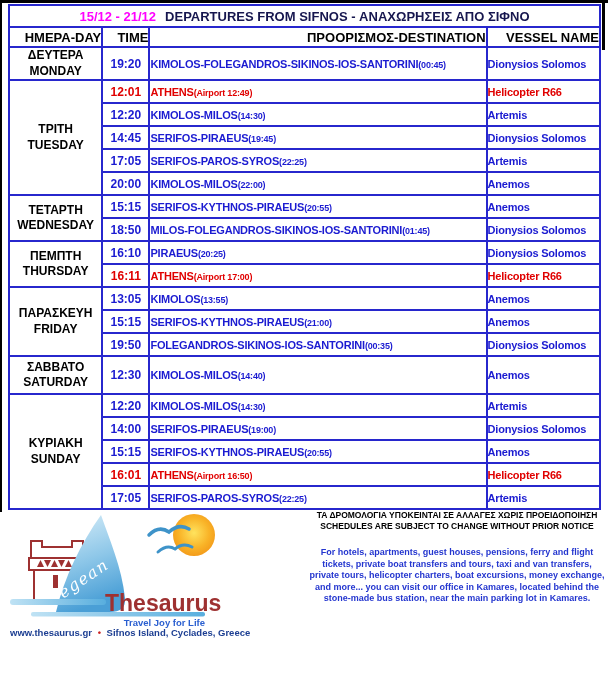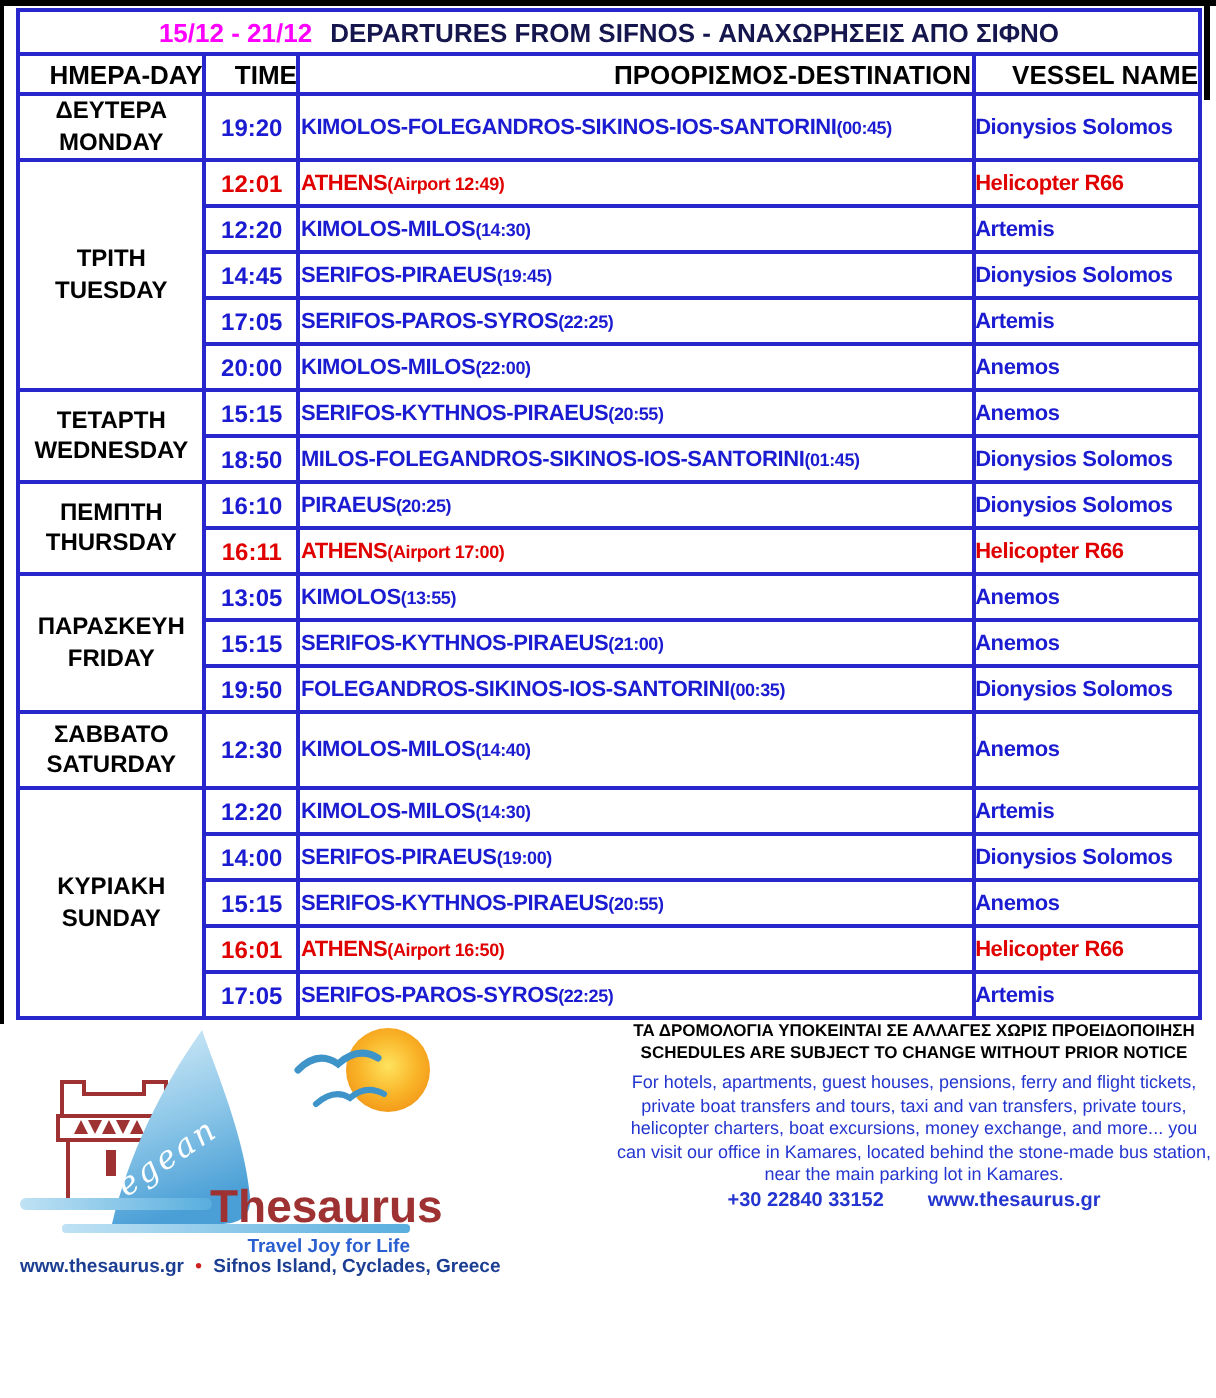--- a/index.html
+++ b/index.html
@@ -47,21 +47,21 @@
   tr.red-row .time-cell,tr.red-row .dest-cell,tr.red-row .vessel-cell{
     color:var(--text-red,#e00000);
   }
 
   
   .footer-right{
     position:absolute;left:308px;top:510px;width:298px;text-align:center;
   }
   .notice{font-size:8.5px;font-weight:bold;color:#000;line-height:11px;}
   .services{
-    margin-top:4px;font-size:9px;font-weight:normal;
+    margin-top:15px;font-size:9px;font-weight:bold;
     color:var(--footer-blue,#2436cf);line-height:11.5px;
   }
   .contact-line{
     display:flex;justify-content:center;gap:22px;
     font-size:10px;font-weight:bold;color:var(--footer-blue,#2436cf);line-height:13px;
   }
   .contact-line:first-of-type{margin-top:2px;}
 
   
   .logo-svg{position:absolute;left:6px;top:512px;}
@@ -197,24 +197,20 @@
         <td class="dest-cell"><span>SERIFOS-PAROS-SYROS</span><span class="dest-arr">(22:25)</span></td>
         <td class="vessel-cell">Artemis</td>
       </tr>
     </tbody>
 </table>
 
 <div class="footer-right">
   <div class="notice">ΤΑ ΔΡΟΜΟΛΟΓΙΑ ΥΠΟΚΕΙΝΤΑΙ ΣΕ ΑΛΛΑΓΕΣ ΧΩΡΙΣ ΠΡΟΕΙΔΟΠΟΙΗΣΗ</div>
   <div class="notice">SCHEDULES ARE SUBJECT TO CHANGE WITHOUT PRIOR NOTICE</div>
   <div class="services">For hotels, apartments, guest houses, pensions, ferry and flight tickets, private boat transfers and tours, taxi and van transfers, private tours, helicopter charters, boat excursions, money exchange, and more... you can visit our office in Kamares, located behind the stone-made bus station, near the main parking lot in Kamares.</div>
-  <div class="contact-line">
-    <span>+30 22840 33152</span>
-    <span>www.thesaurus.gr</span>
-  </div>
 </div>
 
 <svg class="logo-svg" width="300" height="135" viewBox="0 0 300 135">
   <defs>
     <linearGradient id="sailGrad" x1="0" y1="0" x2="0.25" y2="1">
       <stop offset="0" stop-color="#d8eef9"></stop>
       <stop offset="0.55" stop-color="#8cc6e8"></stop>
       <stop offset="1" stop-color="#4a9fd6"></stop>
     </linearGradient>
     <radialGradient id="sunGrad" cx="0.5" cy="0.45" r="0.6">

